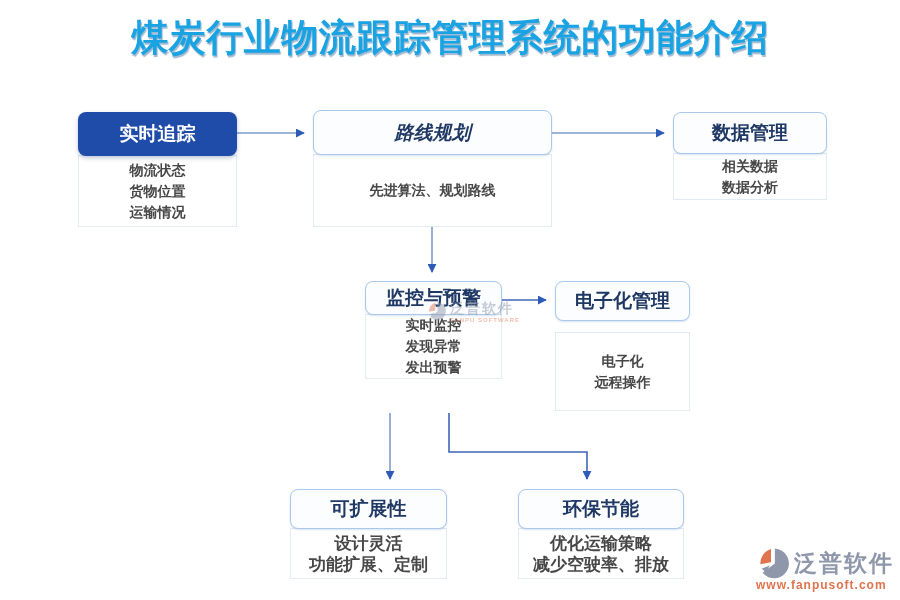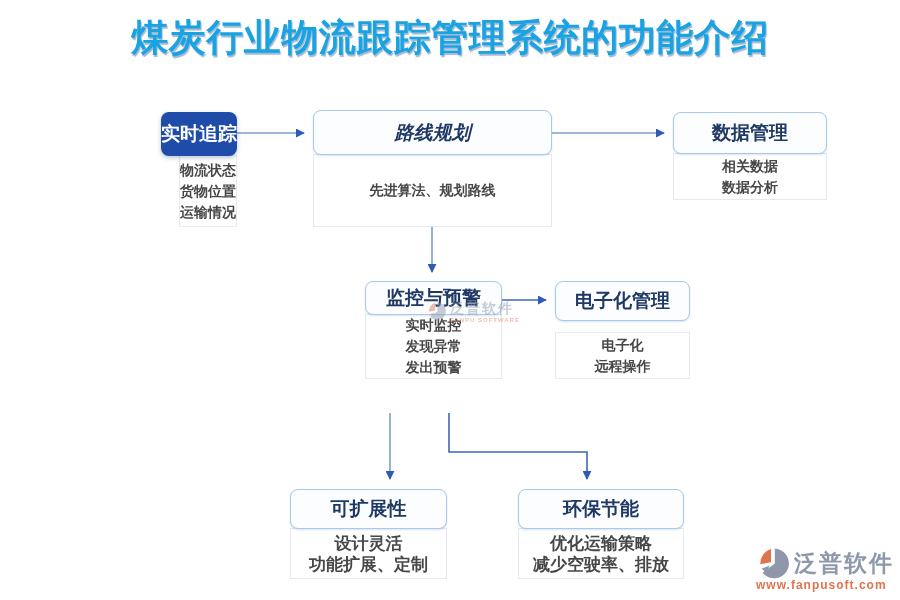--- a/index.html
+++ b/index.html
@@ -21,29 +21,29 @@
   .hd.filled  { background:#1e4ca8; color:#ffffff; box-shadow:0 2px 4px rgba(30,60,120,.30); }
   .hd.outline { background:#fbfdff; border:1px solid #aac8e9; color:#1f3864;
                 box-shadow:0 1px 2px rgba(120,150,200,.28); }
   .bd { box-sizing:border-box; flex:1; margin-top:-1px; background:#ffffff;
         border:1px solid #e4eaf3; display:flex; flex-direction:column;
         align-items:center; justify-content:center; z-index:1;
         font-weight:bold; font-size:14px; color:#474747; line-height:21px; }
   .bd .it { white-space:nowrap; }
 
   
-  #n-realtime { left:78px;  top:112px; width:159px; height:115px;align-items:flex-end; }
+  #n-realtime { left:78px;  top:112px; width:159px; height:115px; }
   #n-realtime .hd { height:44px; }
   #n-route    { left:313px; top:110px; width:239px; height:117px; }
   #n-route .hd { height:45px;font-style:italic; }
   #n-data     { left:673px; top:112px; width:154px; height:88px; }
   #n-data .hd { height:42px; }
   #n-monitor  { left:365px; top:281px; width:137px; height:98px; }
   #n-monitor .hd { height:40px; }
-  #n-digital  { left:555px; top:281px; width:135px; height:98px;gap:12px; }
+  #n-digital  { left:555px; top:281px; width:135px; height:130px;gap:12px; }
   #n-digital .hd { height:40px; }
   #n-scalable { left:290px; top:489px; width:157px; height:90px; }
   #n-scalable .hd { height:40px; }
   #n-eco      { left:518px; top:489px; width:166px; height:90px; }
   #n-eco .hd { height:40px; }
   #n-eco .bd, #n-scalable .bd { font-size:17px; line-height:21px; }
 
   
   .wm-center { position:absolute; left:427px; top:301px; display:flex; align-items:flex-start;
                gap:3px; opacity:.48; z-index:3; }

